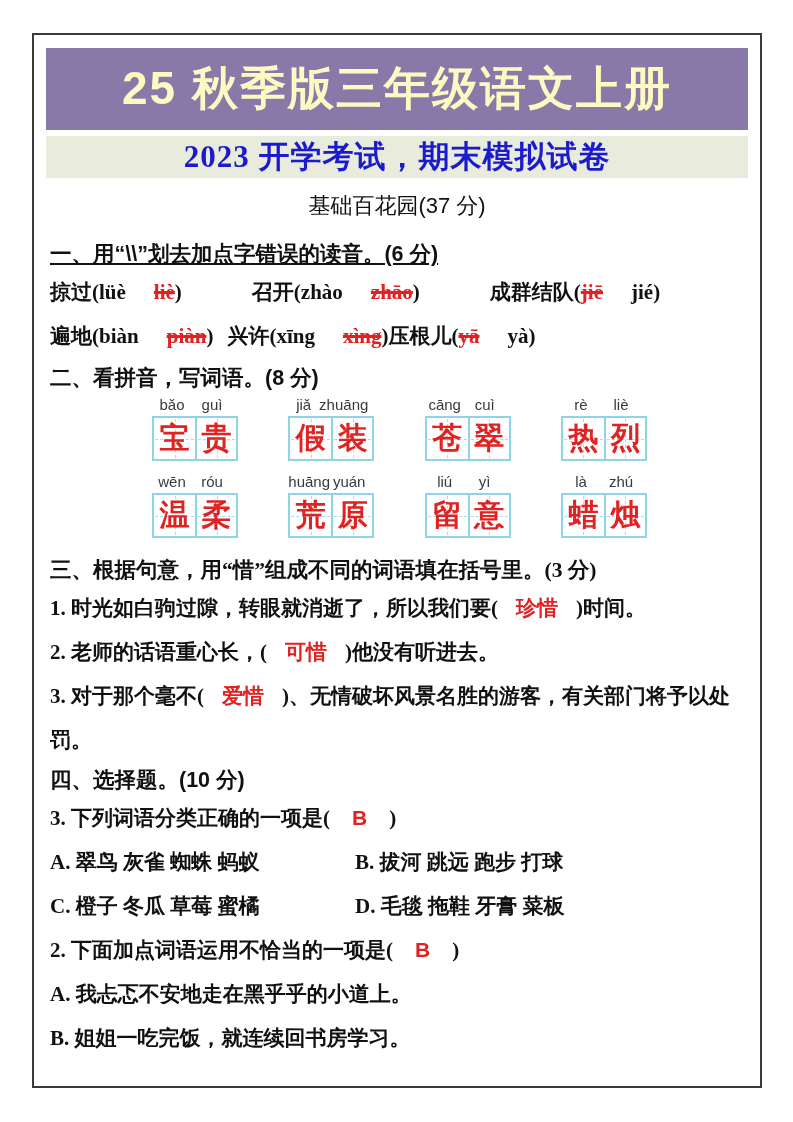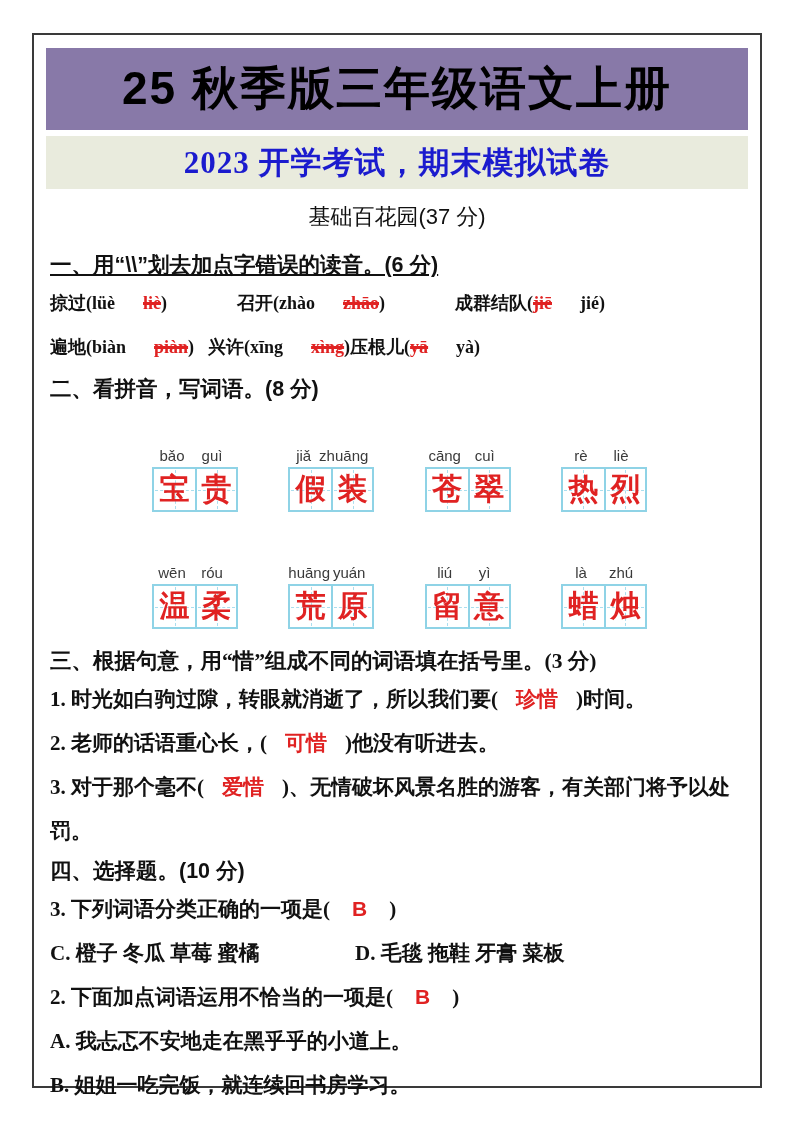--- a/index.html
+++ b/index.html
@@ -4,50 +4,50 @@
 <style>
   * { margin:0; padding:0; box-sizing:border-box; }
   html,body { width:793px; height:1122px; background:#ffffff; overflow:hidden; }
   body { font-family:"Liberation Serif", serif; color:var(--text_black,#111); position:relative; }
 
   .frame { position:absolute; left:32px; top:33px; width:730px; height:1055px;
            border:2px solid var(--frame_border,#3a3a3a); background:#fff; }
 
   .banner { margin:13px 12px 0 12px; height:82px; background:var(--banner_bg,#8879A8);
             display:flex; align-items:center; justify-content:center; }
-  .banner-text { color:#000000; font-family:"Liberation Sans", sans-serif; font-weight:bold;
+  .banner-text { color:#fef9c3; font-family:"Liberation Sans", sans-serif; font-weight:bold;
                  font-size:46px; letter-spacing:2px; white-space:nowrap; }
 
-  .subtitle { margin:6px 12px 0 12px; height:53px; background:var(--subtitle_bg,#E9EBDD);
+  .subtitle { margin:6px 12px 0 12px; height:42px; background:var(--subtitle_bg,#E9EBDD);
               display:flex; align-items:center; justify-content:center; }
   .subtitle-text { color:var(--subtitle_text,#1B1BCE); font-weight:bold; font-size:31px;
                    letter-spacing:1px; white-space:nowrap; }
 
   .content { padding:0 16px; }
 
   .section-title { text-align:center; font-family:"Liberation Sans", sans-serif;
                    font-weight:normal; font-size:22px; margin-top:12px; line-height:32px; }
 
   .h { font-family:"Liberation Sans", sans-serif; font-weight:bold; font-size:21.5px; line-height:32px; }
   .q1-h { margin-top:16px;text-decoration:underline; }
   .q2-h { margin-top:4px; }
   .q3-h { margin-top:16px;font-family:Liberation Serif, serif; }
   .q4-h { margin-top:2px; }
 
   .line { font-size:21px; font-weight:bold; line-height:44px; }
 
-  .q1-row { display:flex; font-size:18px; font-weight:bold; line-height:44px; white-space:nowrap;align-items:center; }
+  .q1-row { display:flex; font-size:21px; font-weight:bold; line-height:44px; white-space:nowrap;align-items:center; }
   .q1-item { display:inline-block; }
   .r2gap { margin-left:28px; }
   .wrong { color:var(--answer_red,#E02222); text-decoration:line-through; text-decoration-thickness:2.5px; } .g1b { margin-left:70px; }
   .g2a { margin-left:14px; } .g2b { }
 
   .grid-row { display:flex; justify-content:space-between; margin:2px 103px 0 102px; }
   .grid-row.second { margin-top:12px; }
-  .grid-group { width:80px;margin-top:40px; }
+  .grid-group { width:80px; }
   .py-row { display:flex; height:20px; }
   .py { flex:1; text-align:center; font-family:"Liberation Sans", sans-serif; font-size:15px;
         color:#3a3a3a; white-space:nowrap; }
   .cells { display:flex; border:2px solid var(--grid_border,#8FD3E6); width:86px; background:#fff; }
   .cell { width:41px; height:41px; position:relative; display:flex; align-items:center; justify-content:center; }
   .cell + .cell { border-left:2px solid var(--grid_border,#8FD3E6); }
   .cell::before { content:""; position:absolute; left:1px; right:1px; top:50%; border-top:1px dashed var(--grid_dash,#AADEEE); }
   .cell::after  { content:""; position:absolute; top:1px; bottom:1px; left:50%; border-left:1px dashed var(--grid_dash,#AADEEE); }
   .ch { color:var(--answer_red,#E02222); font-size:30px; font-weight:600; z-index:1; }
 
@@ -213,20 +213,24 @@
 
     <div class="line"><span>1. 时光如白驹过隙，转眼就消逝了，所以我们要(</span><span class="ans">珍惜</span><span>)时间。</span></div>
     <div class="line"><span>2. 老师的话语重心长，(</span><span class="ans">可惜</span><span>)他没有听进去。</span></div>
     <div class="line"><span>3. 对于那个毫不(</span><span class="ans">爱惜</span><span>)、无情破坏风景名胜的游客，有关部门将予以处罚。</span></div>
 
     <div class="h q4-h">四、选择题。(10 分)</div>
 
     <div class="line"><span>3. 下列词语分类正确的一项是(</span><span class="ans-letter">B</span><span>)</span></div>
 
     <div class="line opt-row">
+      <span class="opt-left">A. 翠鸟 灰雀 蜘蛛 蚂蚁</span>
+      <span>B. 拔河 跳远 跑步 打球</span>
+    </div>
+    <div class="line opt-row">
       <span class="opt-left">C. 橙子 冬瓜 草莓 蜜橘</span>
       <span>D. 毛毯 拖鞋 牙膏 菜板</span>
     </div>
 
     <div class="line"><span>2. 下面加点词语运用不恰当的一项是(</span><span class="ans-letter">B</span><span>)</span></div>
 
     <div class="line">A. 我忐忑不安地走在黑乎乎的小道上。</div>
     <div class="line">B. 姐姐一吃完饭，就连续回书房学习。</div>
 
   </div>

